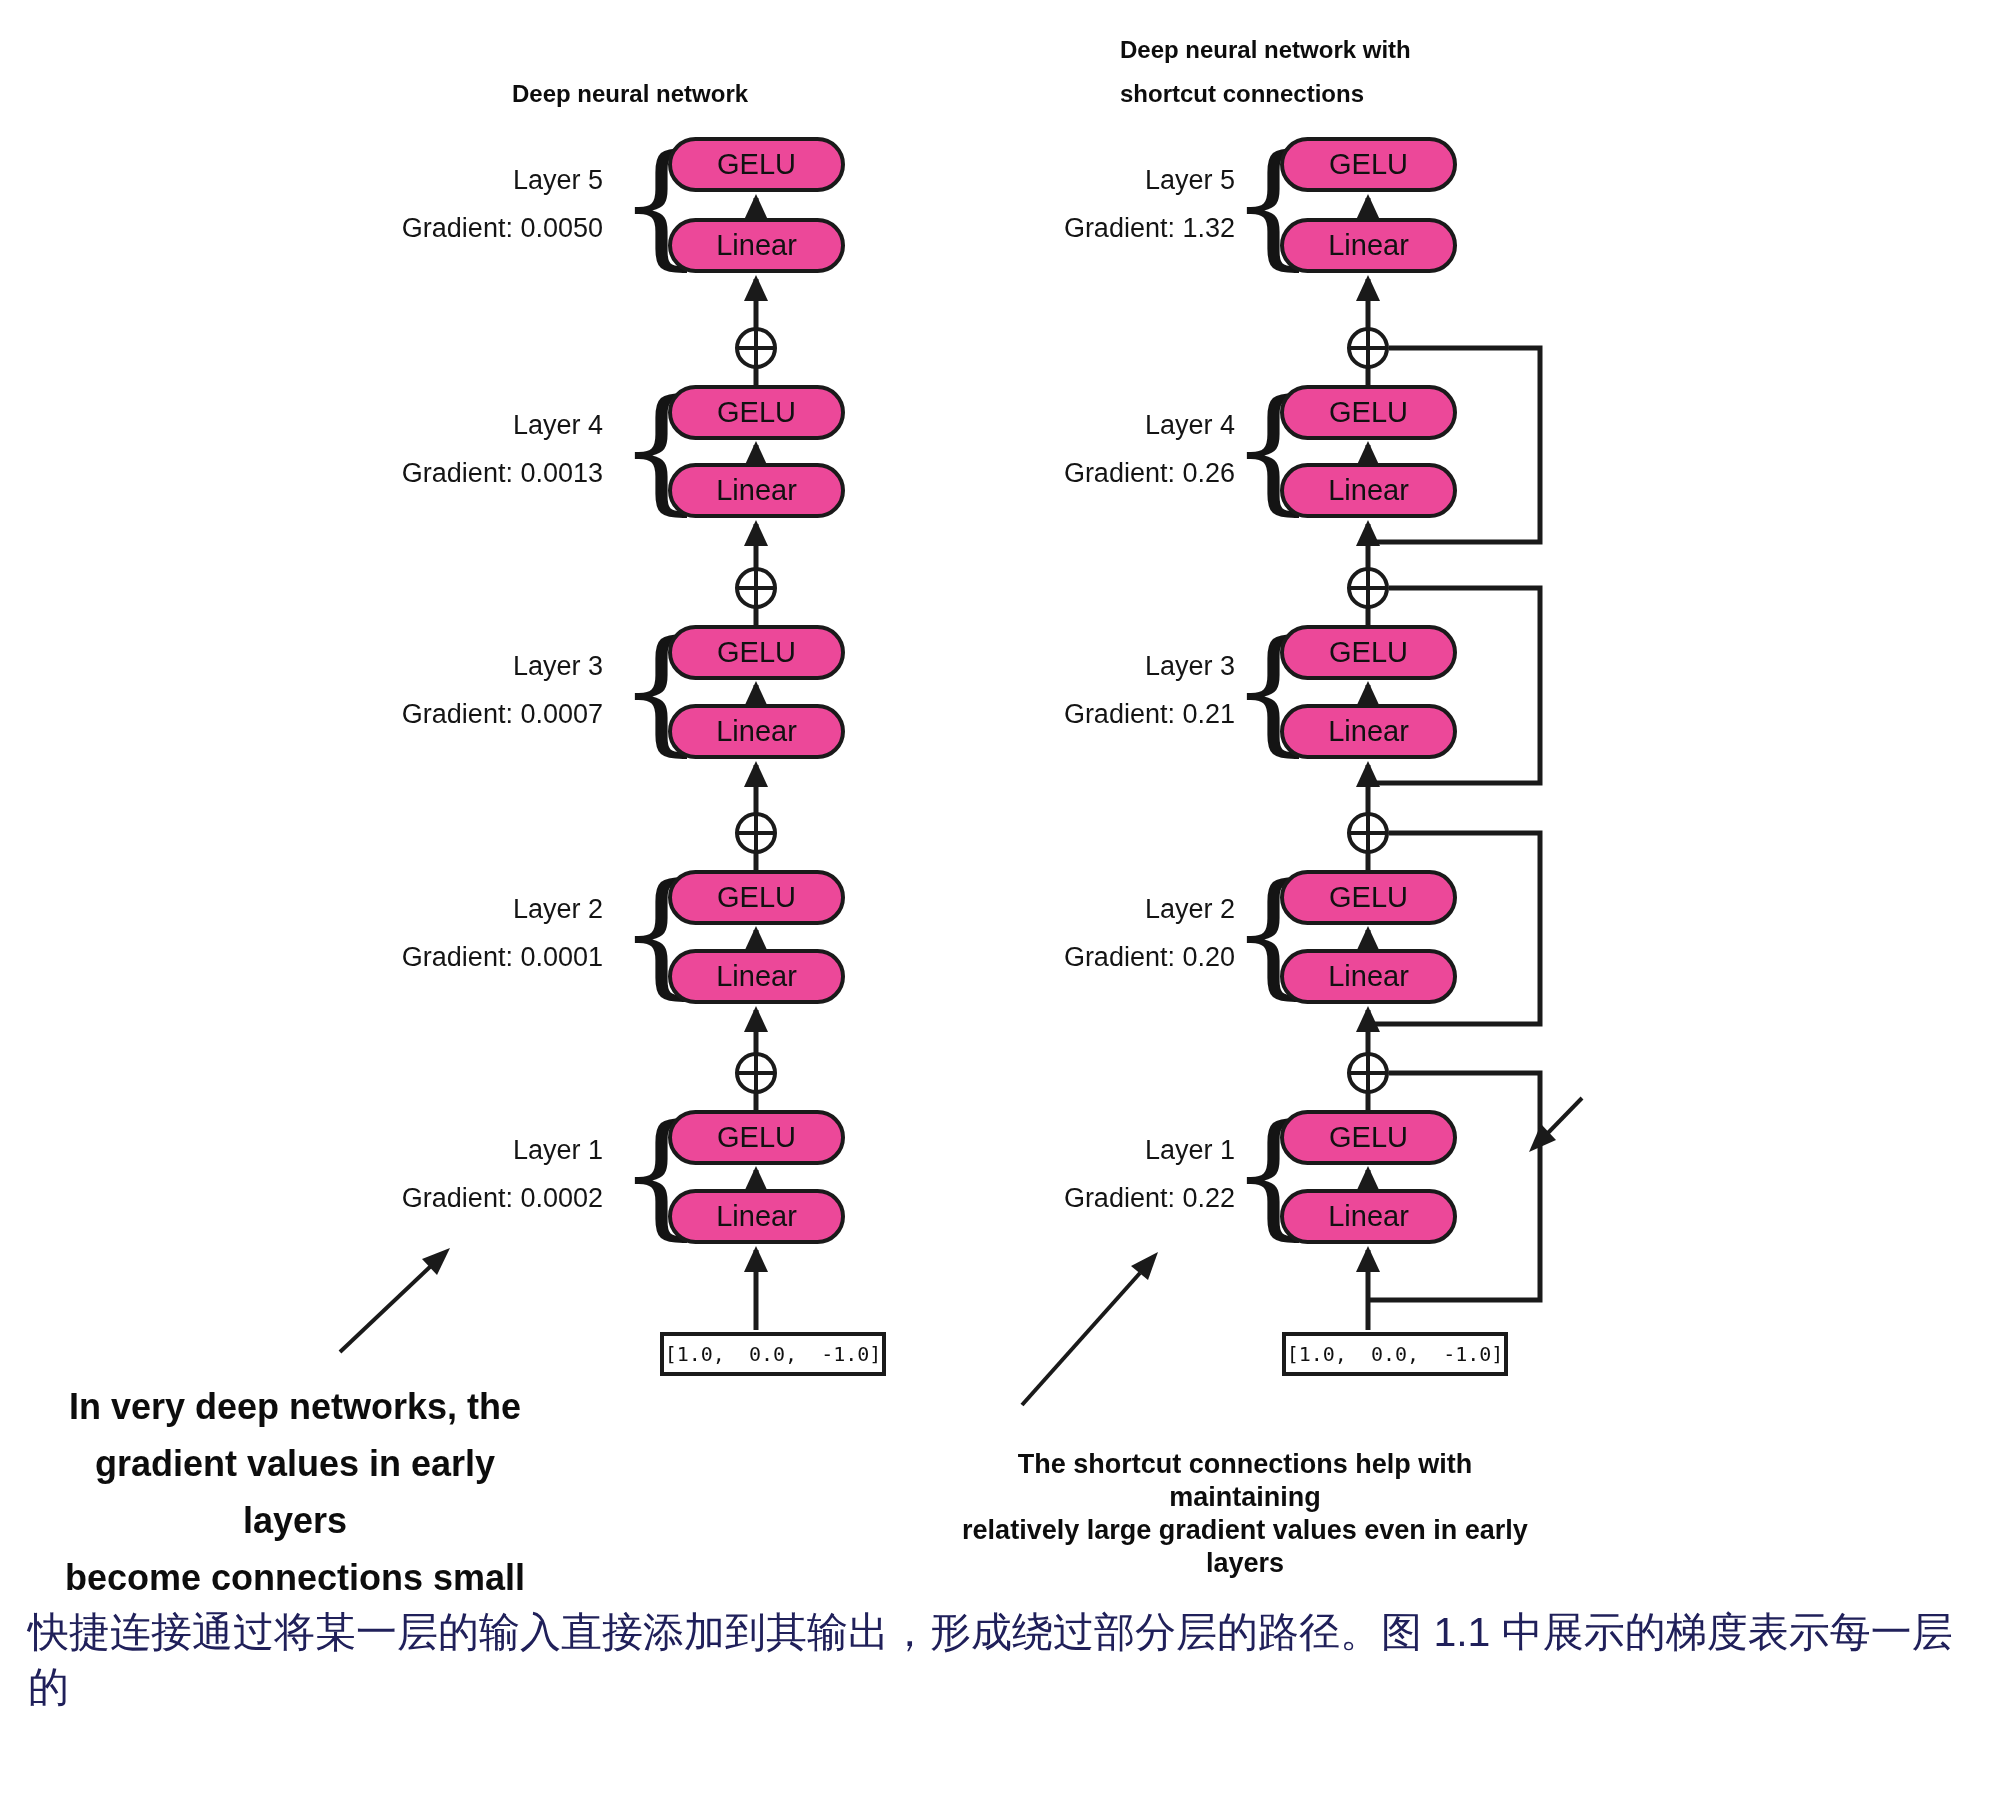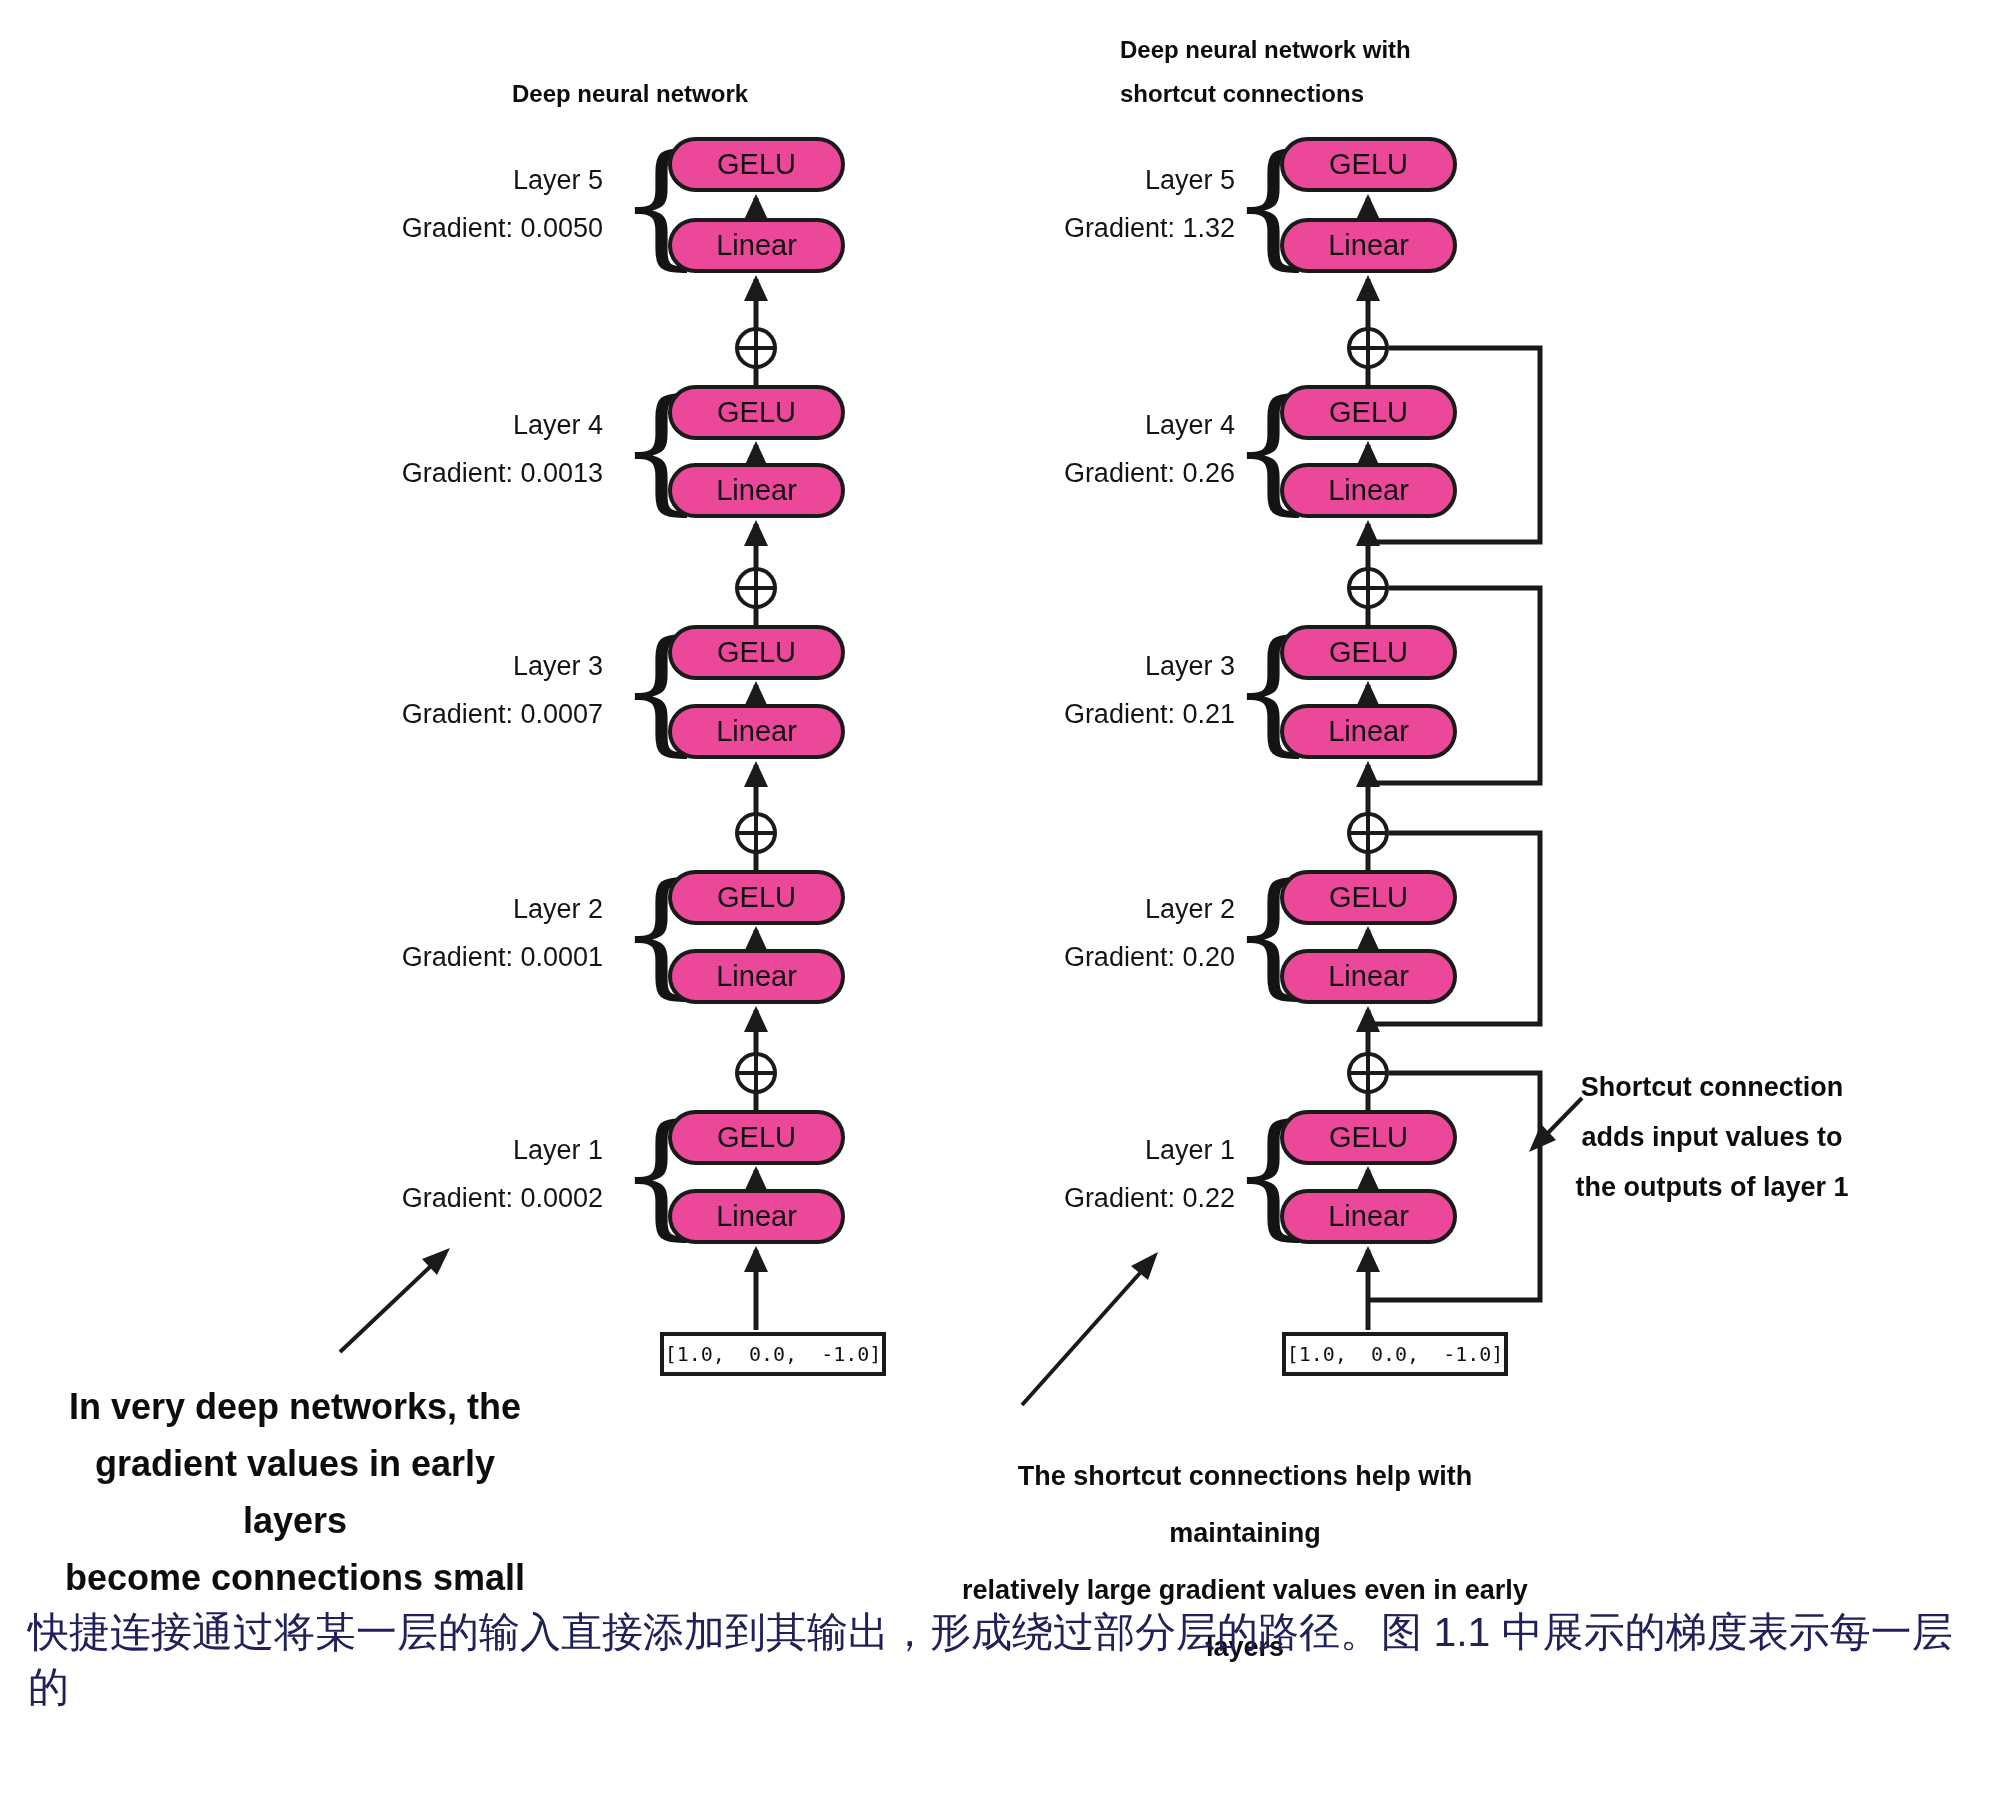--- a/index.html
+++ b/index.html
@@ -23,21 +23,21 @@
     position:absolute;width:54px;text-align:center;font-family:"DejaVu Serif", serif;
     font-size:135px;line-height:120px;color:#141414;transform:scaleY(1.0);
   }
   .input-box{
     position:absolute;width:226px;height:44px;border:4px solid #1a1a1a;box-sizing:border-box;
     background:#ffffff;display:flex;align-items:center;justify-content:center;
     font-family:"DejaVu Sans Mono","Liberation Mono",monospace;font-size:20px;white-space:pre;color:#111111;
   }
   .note{position:absolute;font-weight:bold;color:#0d0d0d;text-align:center;}
   .note-left{left:60px;top:1378px;width:470px;font-size:36px;line-height:57px;}
-  .note-bottom{left:945px;top:1448px;width:600px;font-size:27px;line-height:57px;}
+  .note-bottom{left:945px;top:1448px;width:600px;font-size:27px;line-height:33px;}
   .note-shortcut{left:1512px;top:1062px;width:400px;font-size:27px;line-height:50px;}
   .caption{position:absolute;left:28px;top:1605px;width:1960px;font-size:41px;line-height:55px;
     color:#20205a;font-weight:500;}
 </style>
 </head>
 <body>
 
 <div class="stage">
 
   <svg width="2010" height="1800" viewBox="0 0 2010 1800">
@@ -241,25 +241,20 @@
   <div class="box" style="left:1280px;top:1110px;">GELU</div>
   <div class="box" style="left:1280px;top:1189px;">Linear</div>
   <div class="input-box" style="left:1282px;top:1332px;">[1.0,  0.0,  -1.0]</div>
 
   <div class="note note-left">
     <div>In very deep networks, the</div>
     <div>gradient values in early layers</div>
     <div>become connections small</div>
   </div>
 
-  <div class="note note-shortcut">
-    <div>Shortcut connection</div>
-    <div>adds input values to</div>
-    <div>the outputs of layer 1</div>
-  </div>
 
   <div class="note note-bottom">
     <div>The shortcut connections help with maintaining</div>
     <div>relatively large gradient values even in early layers</div>
   </div>
 
   <div class="caption">
     <div>快捷连接通过将某一层的输入直接添加到其输出，形成绕过部分层的路径。图 1.1 中展示的梯度表示每一层的</div>
 
   </div>

